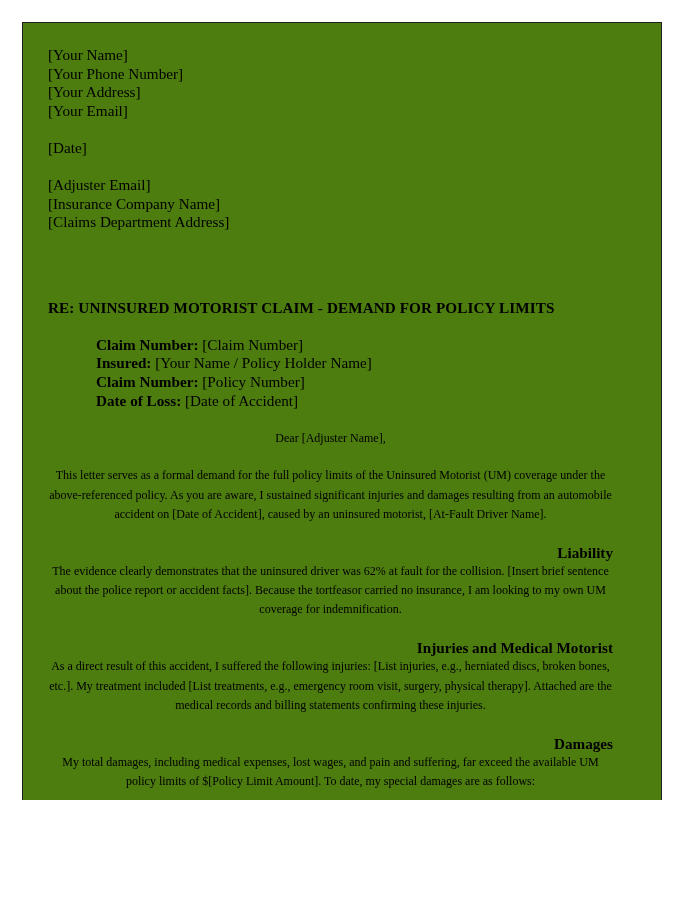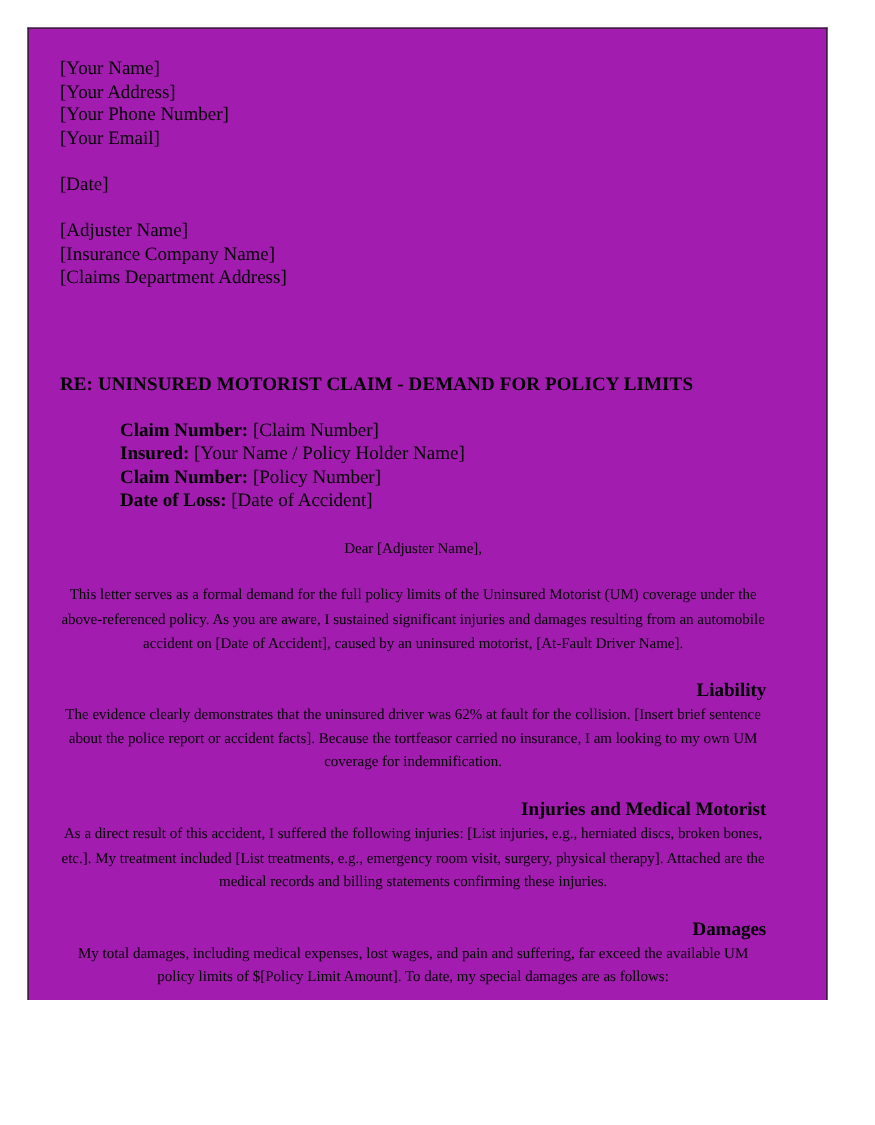--- a/index.html
+++ b/index.html
@@ -18,21 +18,21 @@
     position: absolute;
     left: 22px;
     top: 22px;
     width: 640px;
     height: 778px;
     border-top: 1.5px solid #231f20;
     border-left: 1.5px solid #231f20;
     border-right: 1.5px solid #231f20;
     border-bottom: none;
     box-sizing: border-box;
-    background: #a21caf;
+    background: #4d7c0f;
     overflow: hidden;
   }
   .content {
     position: absolute;
     left: 25px;
     top: 23px;
     width: 565px;
   }
   .block {
     font-size: 15.2px;
@@ -76,35 +76,35 @@
   }
 </style>
 </head>
 <body>
 
 <div class="page">
   <div class="content">
 
     <div class="block">
       <div class="line">[Your Name]</div>
+      <div class="line">[Your Phone Number]</div>
       <div class="line">[Your Address]</div>
-      <div class="line">[Your Phone Number]</div>
       <div class="line">[Your Email]</div>
     </div>
 
     <div class="spacer"></div>
 
     <div class="block">
       <div class="line">[Date]</div>
     </div>
 
     <div class="spacer"></div>
 
     <div class="block">
-      <div class="line">[Adjuster Name]</div>
+      <div class="line">[Adjuster Email]</div>
       <div class="line">[Insurance Company Name]</div>
       <div class="line">[Claims Department Address]</div>
     </div>
 
     <div class="spacer"></div>
 
     <div class="subject">RE: UNINSURED MOTORIST CLAIM - DEMAND FOR POLICY LIMITS</div>
 
     <div class="spacer"></div>
 

